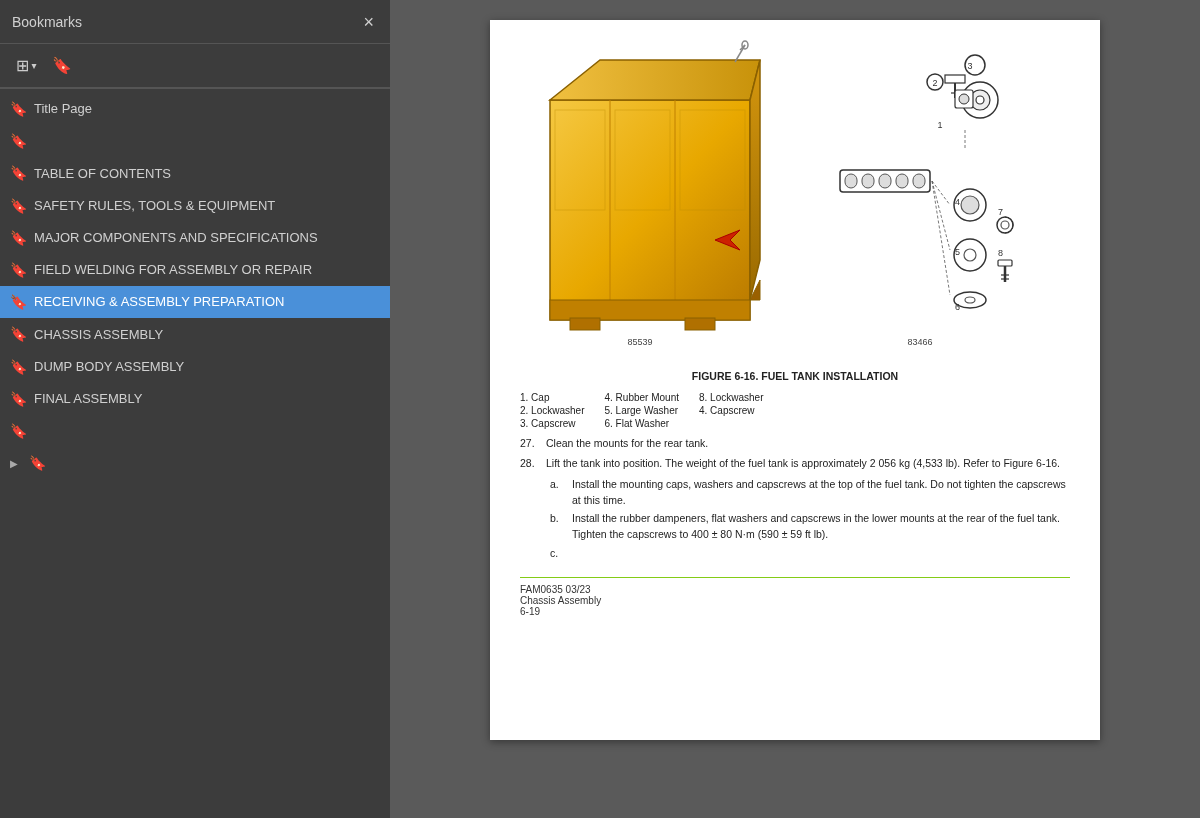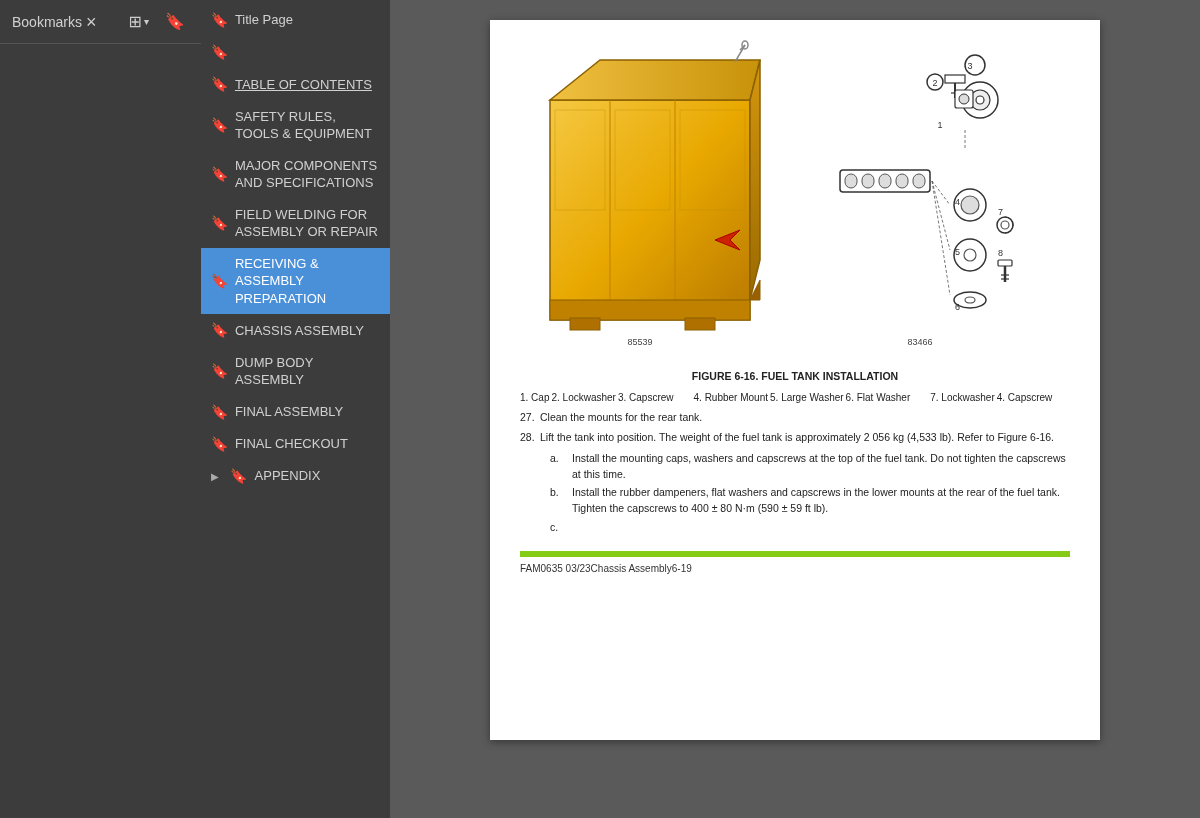--- a/index.html
+++ b/index.html
@@ -4,21 +4,21 @@
   <style>
     * { box-sizing: border-box; margin: 0; padding: 0; }
     body { font-family: 'Segoe UI', Arial, sans-serif; background: #3a3a3a; display: flex; height: 818px; overflow: hidden; }
 
     
     .sidebar {
       width: 390px;
       min-width: 390px;
       background: #3c3c3c;
       display: flex;
-      flex-direction: row;
+      flex-direction: column;
       height: 818px;
       overflow: hidden;
       position: relative;
       justify-content: flex-end;
     }
 
     .sidebar-header {
       display: flex;
       align-items: center;
       justify-content: space-between;
@@ -109,21 +109,21 @@
       width: 16px;
     }
 
     .bookmark-item.active .bookmark-icon { color: #cce4ff; }
 
     .bookmark-label {
       flex: 1;
       line-height: 1.35;
     }
 
-    .bookmark-label.underline { text-decoration: underline; }
+    .bookmark-label.underline { }
 
     .expand-arrow {
       font-size: 10px;
       color: #aaa;
       margin-right: 4px;
       flex-shrink: 0;
     }
 
     
     .main-content {
@@ -185,50 +185,52 @@
       margin: 4px 0 10px 0;
     }
 
     .figure-parts-list {
       display: flex;
       gap: 20px;
       font-size: 10px;
       margin-bottom: 6px;
     }
 
-    .parts-col { display: flex; gap: 2px; }
+    .parts-col { display: flex; flex-direction: column; gap: 2px; }
 
     .instructions {
       font-size: 10.5px;
       line-height: 1.55;
     }
 
     .inst-item {
       display: flex;
+      gap: 6px;
       margin-bottom: 4px;
     }
 
     .inst-num { flex-shrink: 0; min-width: 20px; }
 
     .inst-sub {
       display: flex;
       gap: 6px;
       margin: 2px 0 2px 30px;
     }
 
     .inst-sub-label { flex-shrink: 0; min-width: 16px; }
 
     .page-footer {
-      border-top: 6px solid #84cc16;
+      border-top: 1px solid #84cc16;
       margin-top: 16px;
       padding-top: 6px;
       display: flex;
-      justify-content: flex-start;
+      justify-content: space-between;
       font-size: 10px;
       color: #333;
+      flex-direction: column;
     }
   </style>
 </head>
 <body>
 
 <div class="sidebar">
   <div class="sidebar-header">
     <span class="sidebar-title">Bookmarks</span>
     <button class="sidebar-close">×</button>
   </div>
@@ -289,27 +291,25 @@
       <span class="bookmark-label">DUMP BODY ASSEMBLY</span>
     </div>
 
     <div class="bookmark-item">
       <span class="bookmark-icon">🔖</span>
       <span class="bookmark-label">FINAL ASSEMBLY</span>
     </div>
 
     <div class="bookmark-item">
       <span class="bookmark-icon">🔖</span>
-      <span class="bookmark-label">FINAL CHECKOUT</span>
     </div>
 
     <div class="bookmark-item has-expand">
       <span class="expand-arrow">▶</span>
       <span class="bookmark-icon">🔖</span>
-      <span class="bookmark-label">APPENDIX</span>
     </div>
 
   </div>
 
 </div>
 
 <div class="main-content">
   <div class="page-container">
     <div class="pdf-page">
 
@@ -436,21 +436,21 @@
           <span>1. Cap</span>
           <span>2. Lockwasher</span>
           <span>3. Capscrew</span>
         </div>
         <div class="parts-col">
           <span>4. Rubber Mount</span>
           <span>5. Large Washer</span>
           <span>6. Flat Washer</span>
         </div>
         <div class="parts-col">
-          <span>7. Lockwasher</span>
+          <span>8. Lockwasher</span>
           <span>4. Capscrew</span>
         </div>
       </div>
 
       <div class="instructions">
         <div class="inst-item">
           <span class="inst-num">27.</span>
           <span>Clean the mounts for the rear tank.</span>
         </div>
 

